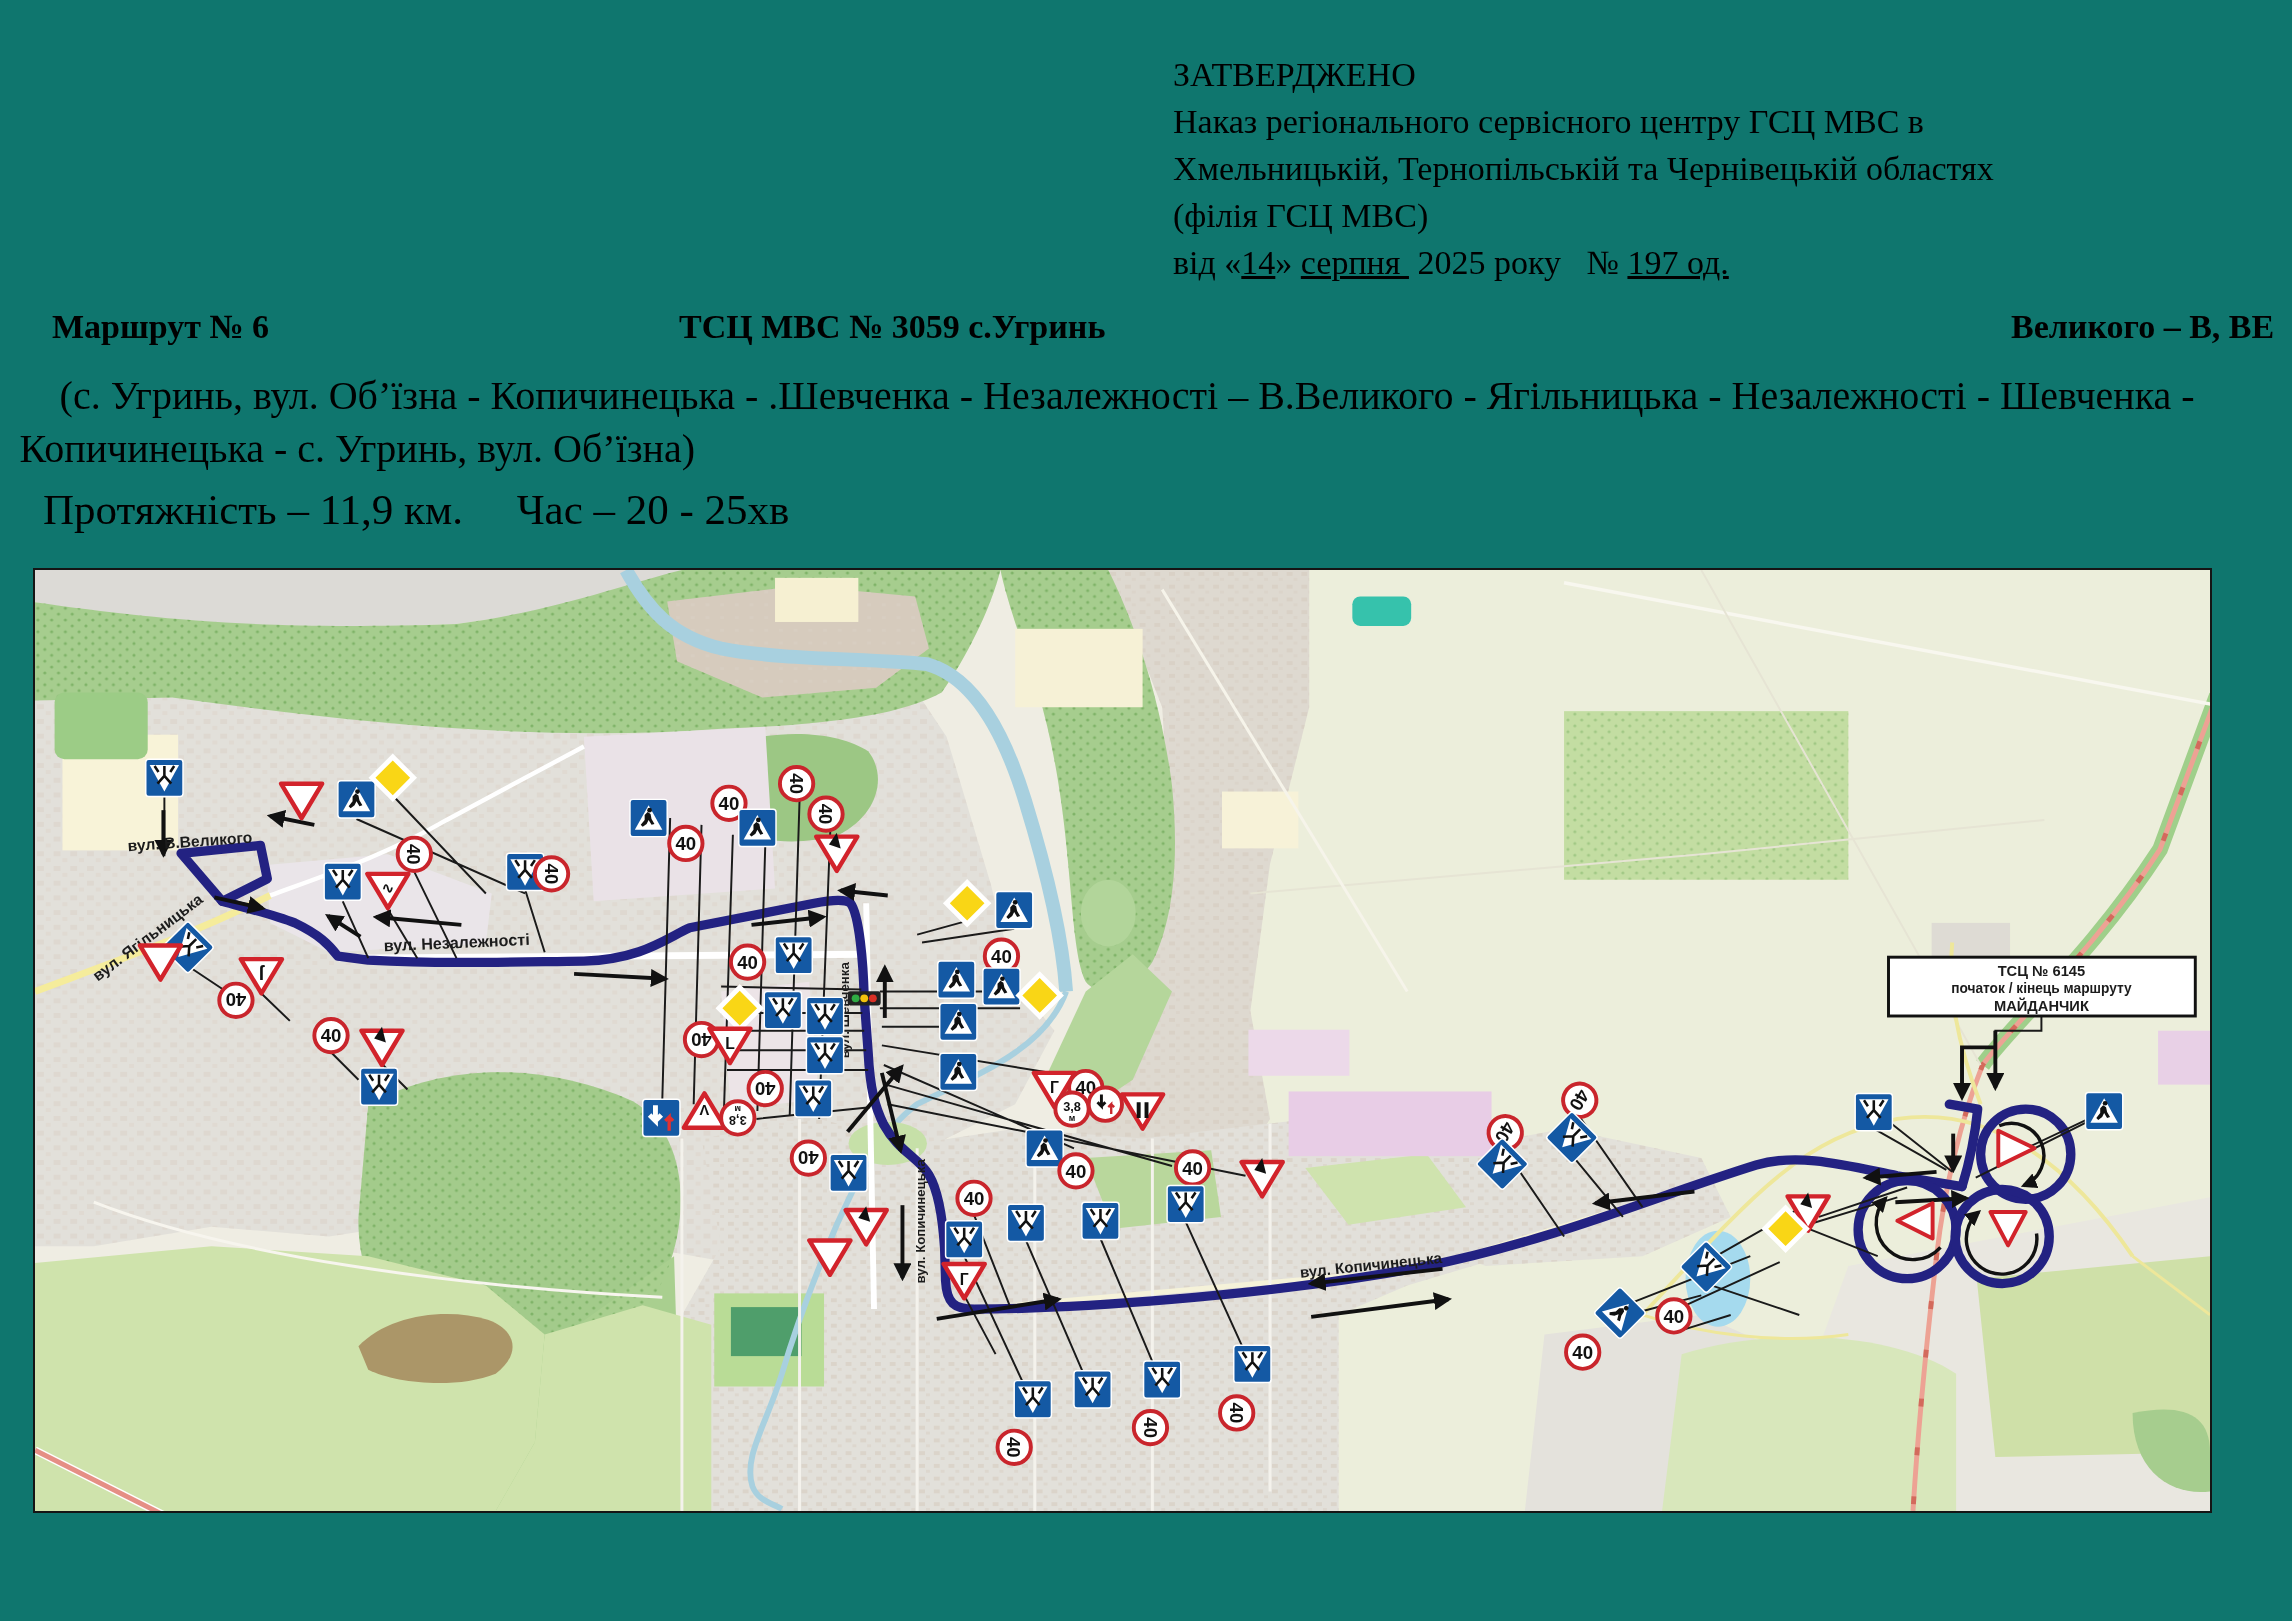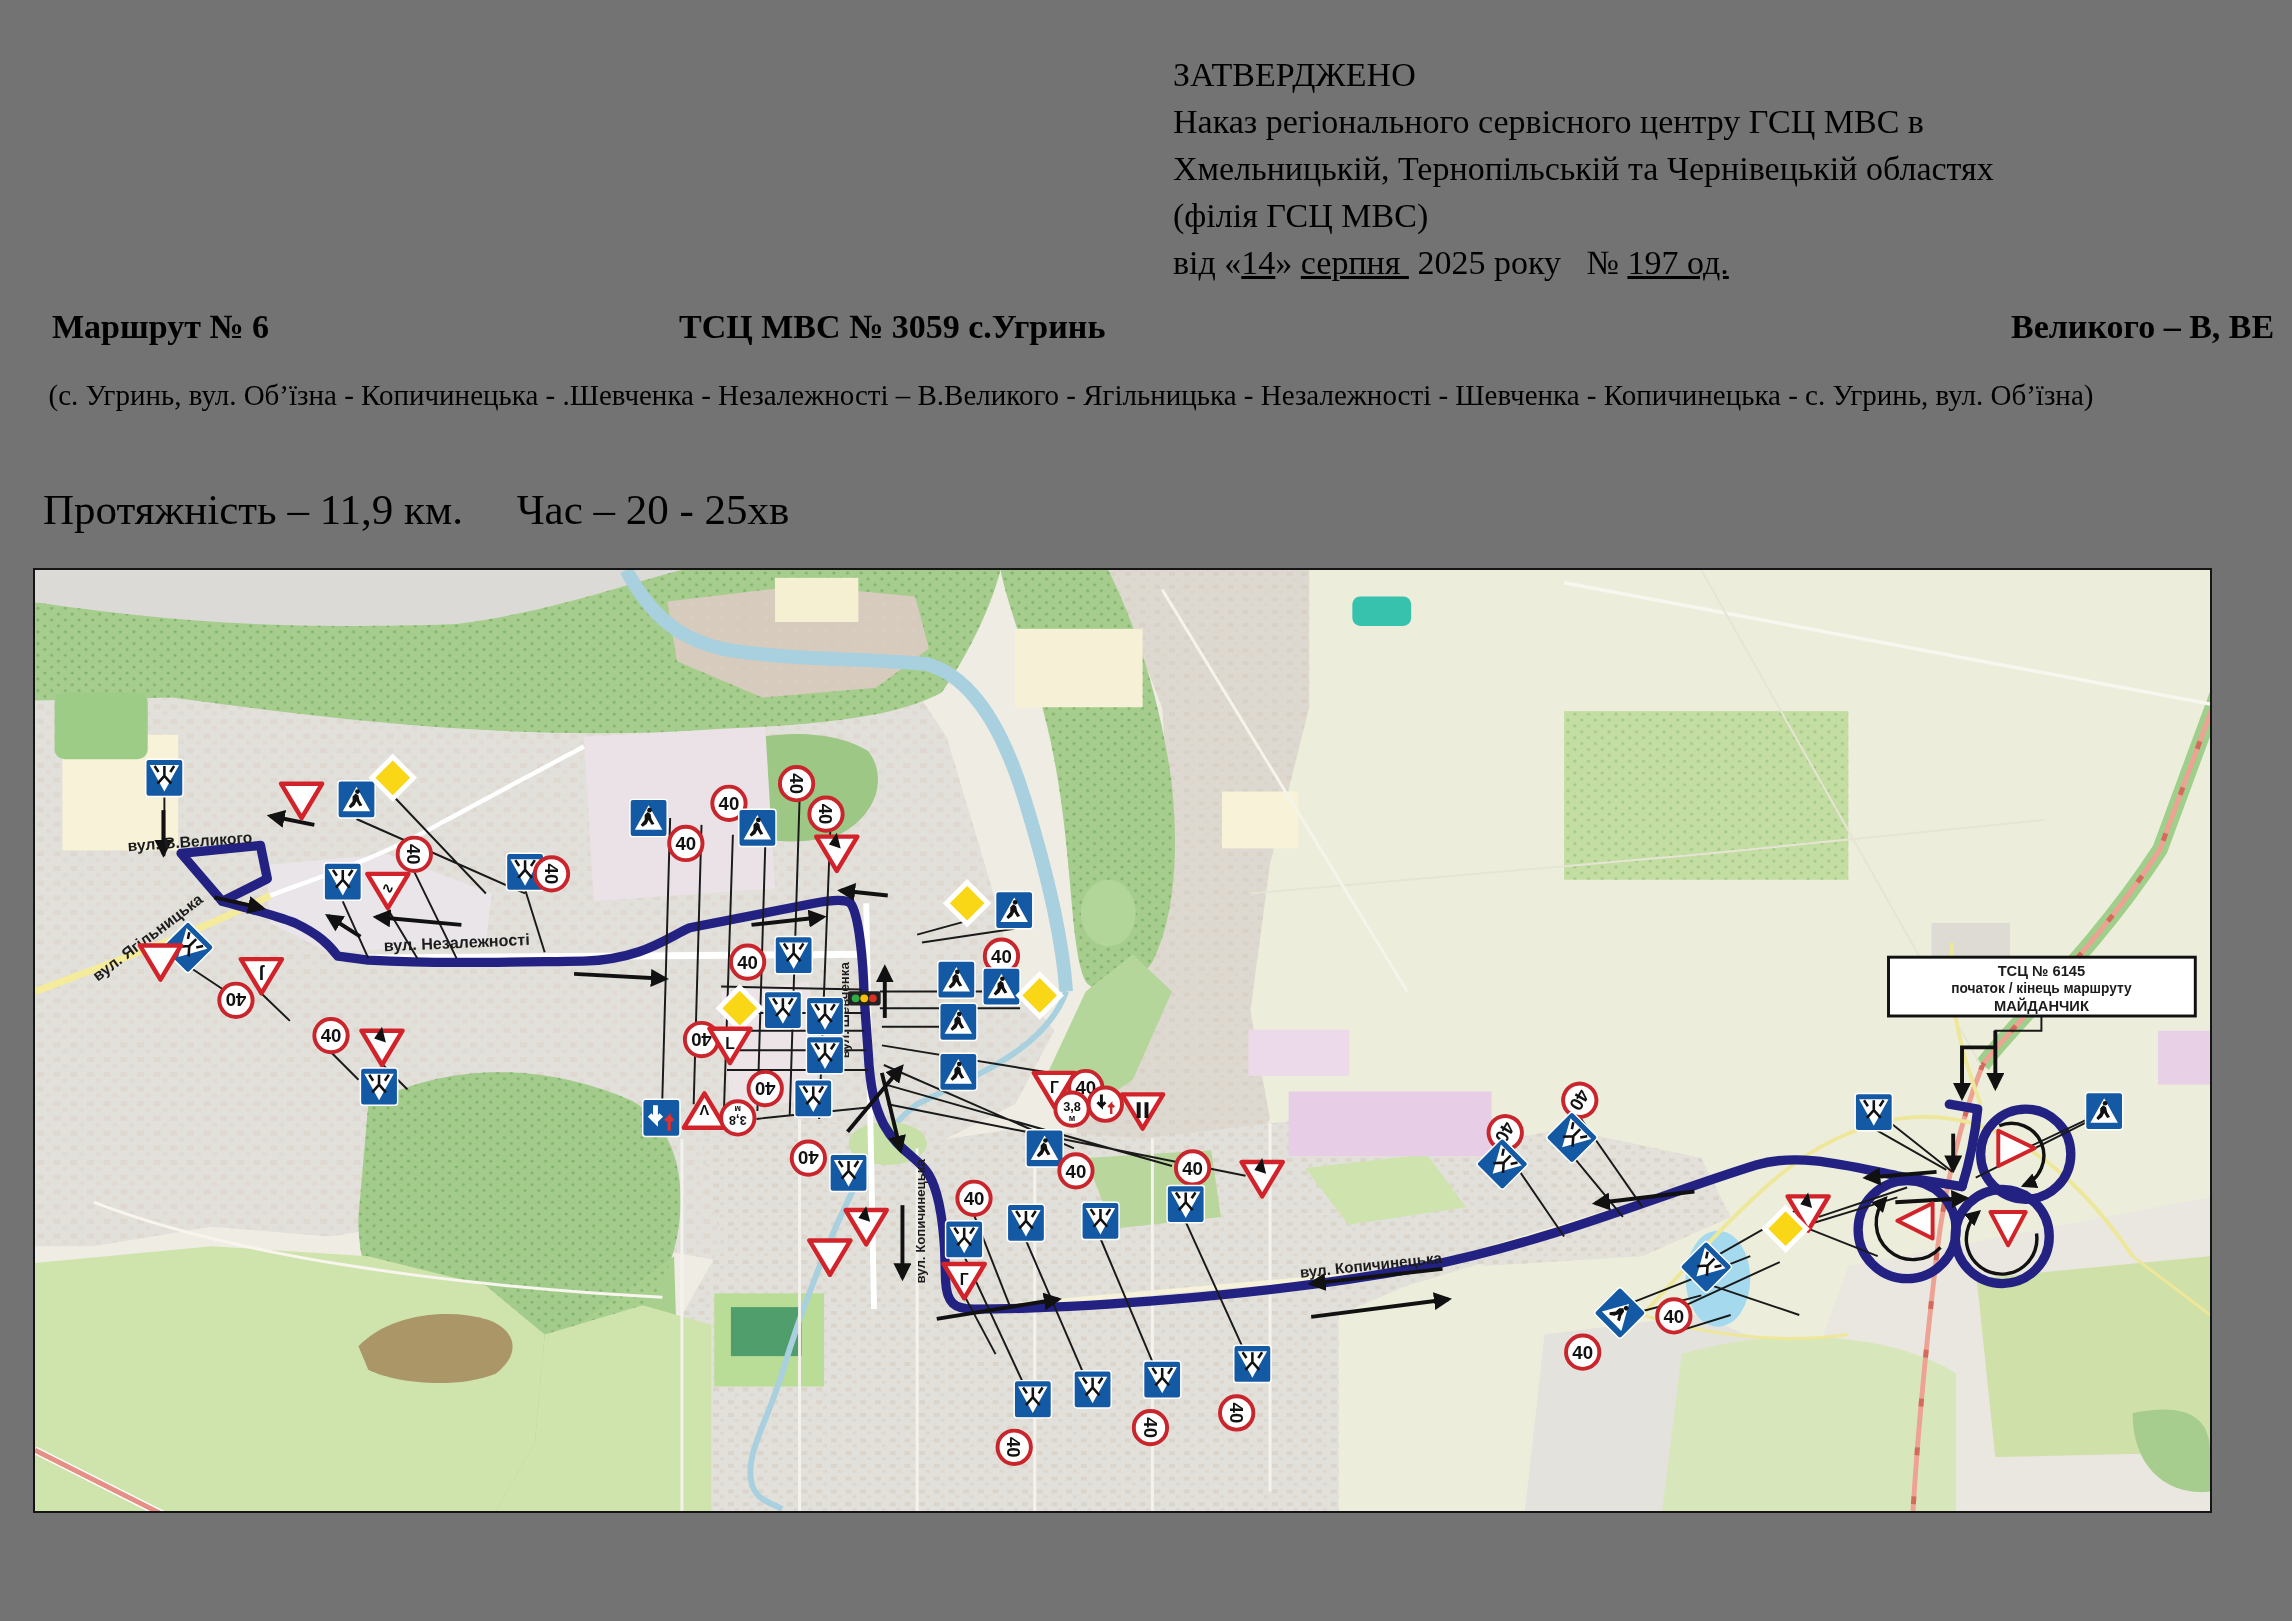--- a/index.html
+++ b/index.html
@@ -1,17 +1,17 @@
 <!DOCTYPE html>
 <html><head><meta charset="utf-8"><title>m</title><style>
 html,body{margin:0;padding:0;background:#fff}
-#page{position:relative;width:2293px;height:1621px;background:#737373;overflow:hidden;font-family:"Liberation Serif",serif;color:#000}
+#page{position:relative;width:2293px;height:1621px;background:#0f766e;overflow:hidden;font-family:"Liberation Serif",serif;color:#000}
 .hdr{position:absolute;left:1173px;top:51px;font-size:34px;line-height:47px;white-space:nowrap}
 .row2{position:absolute;top:308px;left:0;width:2293px;font-weight:bold;font-size:34px}.row2 span{white-space:nowrap}
-.para{position:absolute;top:369px;left:19.6px;width:2205px;font-size:29px;line-height:53px}
+.para{position:absolute;top:369px;left:19.6px;width:2205px;font-size:40px;line-height:53px}
 .dist{position:absolute;top:485px;left:43px;font-size:43px}
 #mapbox{position:absolute;left:33px;top:568px;width:2175px;height:941px;border:2.9px solid #151515}
 #mapbox svg{display:block}
 </style></head><body>
 <div id="page">
 <div class="hdr">ЗАТВЕРДЖЕНО<br>Наказ регіонального сервісного центру ГСЦ МВС в<br>Хмельницькій, Тернопільській та Чернівецькій областях<br>(філія ГСЦ МВС)<br>від «<u>14</u>» <u>серпня&nbsp;</u> 2025 року&nbsp;&nbsp; № <u>197 од.</u></div>
 <div class="row2">
       <span style="position:absolute;left:52px">Маршрут № 6</span>
       <span style="position:absolute;left:679px">ТСЦ МВС № 3059 с.Угринь</span>
       <span style="position:absolute;left:2011px">Великого – В, ВЕ</span>

